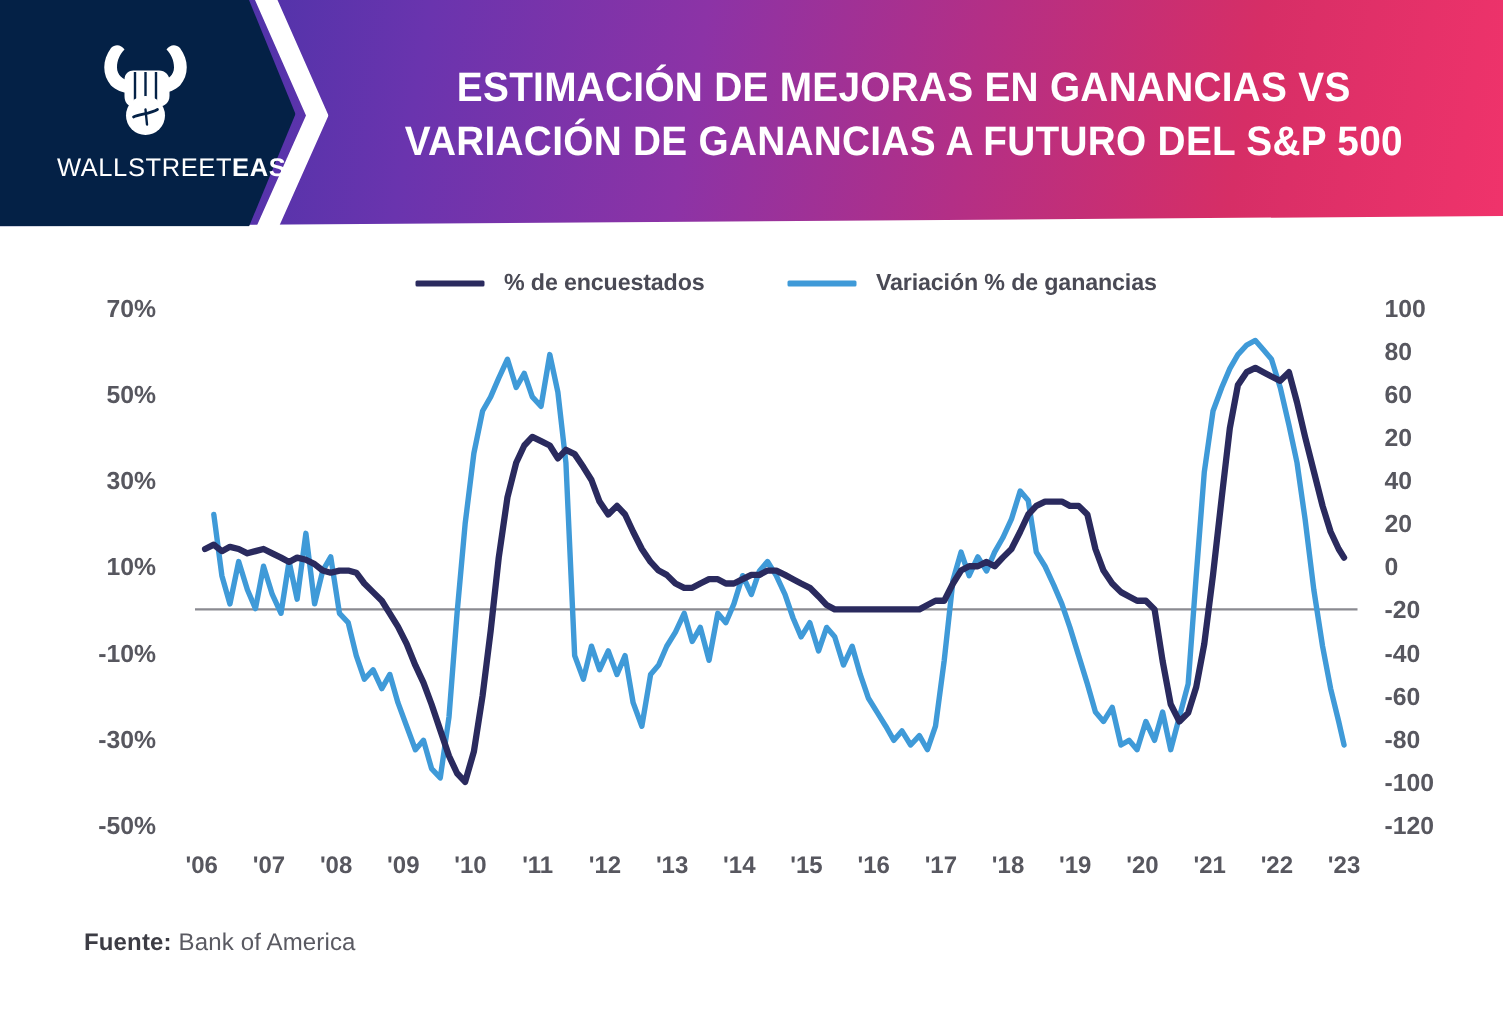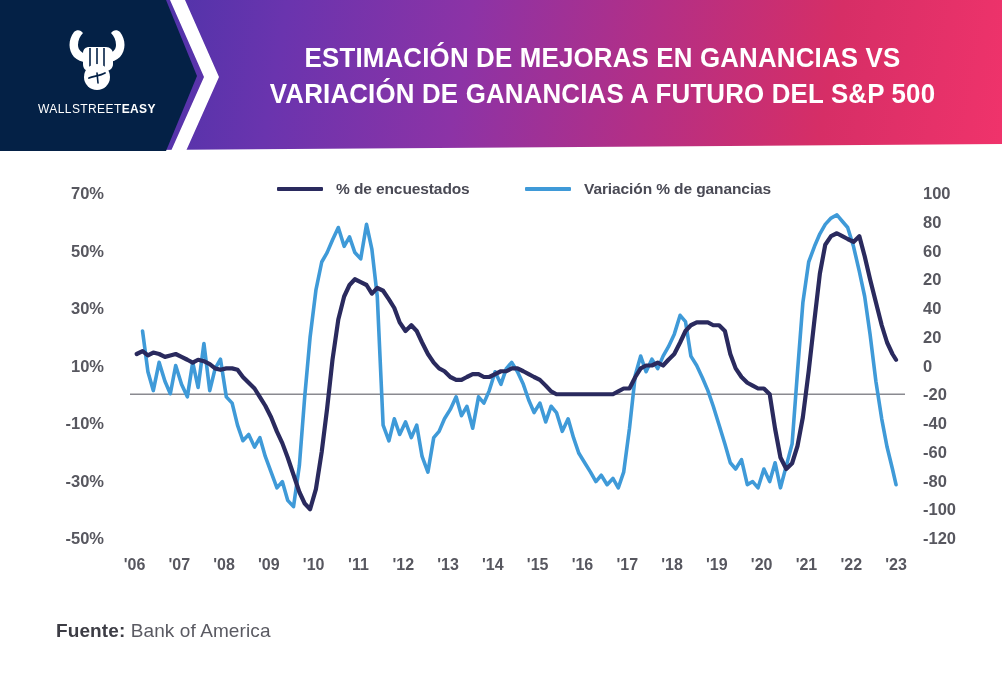--- a/index.html
+++ b/index.html
@@ -50,21 +50,21 @@
   .logo {
     position: absolute;
     left: 38px; top: 26px;
     width: 118px; height: 100px;
     text-align: center;
   }
   .logo-mark { display: block; margin: 0 auto; }
   .logo-text {
     display: block;
     margin-top: 4px;
-    font-size: 12px;
+    font-size: 17px;
     letter-spacing: 0.4px;
     color: #ffffff;
     font-weight: 400;
     white-space: nowrap;
   }
   .logo-text b { font-weight: 700; }
 
   .title {
     position: absolute;
     left: 215px; top: 40px;
@@ -105,21 +105,21 @@
   .legend-label {
     font-size: 15.5px;
     color: #4A4A55;
     font-weight: 600;
     letter-spacing: -0.1px;
   }
 
   
   .chart-wrap {
     position: absolute;
-    left: 0; top: 138px;
+    left: 0; top: 150px;
     width: 880px; height: 440px;
   }
   .chart-svg { display: block; }
 
   .axis-label {
     font-family: "Liberation Sans", sans-serif;
     font-size: 16.5px;
     font-weight: 700;
     fill: #57575F;
   }
@@ -130,21 +130,21 @@
     font-size: 16px;
     font-weight: 700;
     fill: #57575F;
     text-anchor: middle;
   }
 
   
   .source {
     position: absolute;
     left: 56px; top: 620px;
-    font-size: 19px;
+    font-size: 16px;
     color: #5A5A62;
     letter-spacing: 0.1px;
   }
   .source b { font-weight: 700; color: #3C3C44; }
 </style>
 </head>
 <body>
 
 <div class="header">
   <div class="header-gradient"></div>

